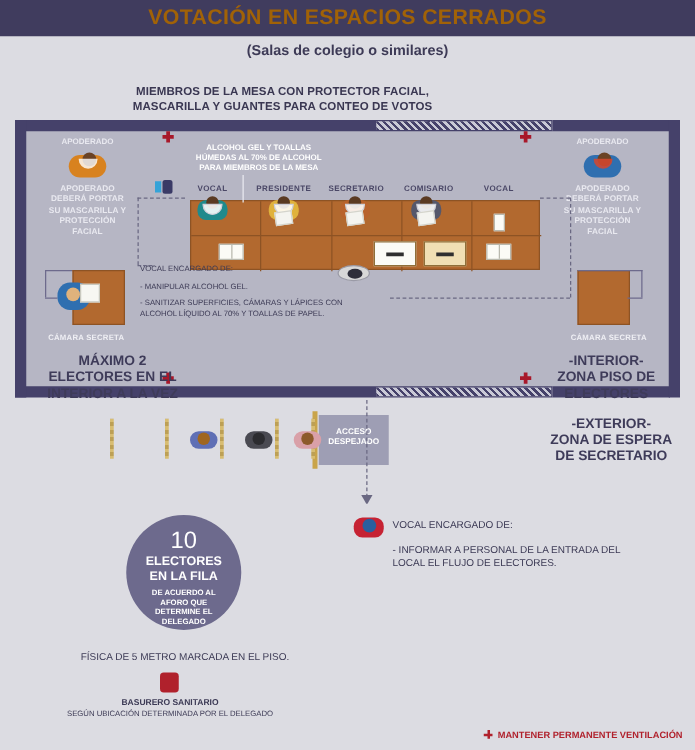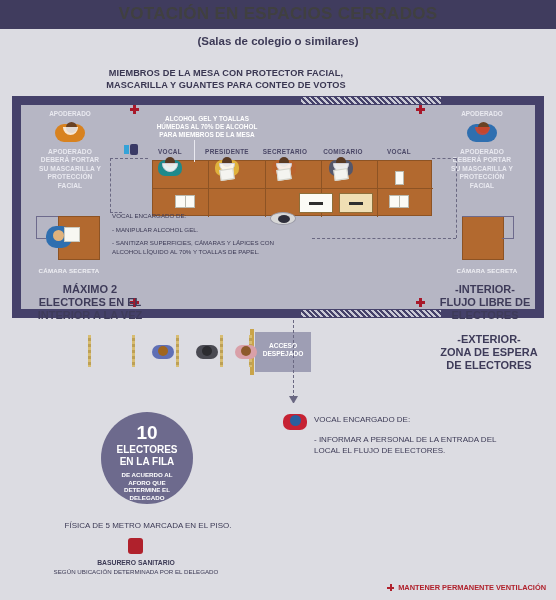--- a/index.html
+++ b/index.html
@@ -10,21 +10,21 @@
     background:#dcdce2;
   }
 
   
   #header-bar{
     position:absolute; left:0; top:0; width:556px; height:29px;
     background:#403c5e;
   }
   #header-title{
     position:absolute; left:0; top:4px; width:556px; text-align:center;
-    color:#404040; font-size:17px; font-weight:bold; letter-spacing:.3px;
+    color:#a16207; font-size:17px; font-weight:bold; letter-spacing:.3px;
   }
   #header-sub{
     position:absolute; left:0; top:35px; width:556px; text-align:center;
     color:#3d3a56; font-size:11.5px; font-weight:bold;
   }
   #mesa-note{
     position:absolute; left:0; top:68px; width:452px; text-align:center;
     color:#3a3752; font-size:9.2px; font-weight:bold; line-height:11.5px;
     letter-spacing:.1px;
   }
@@ -157,21 +157,21 @@
   .qpost{
     position:absolute; width:3px; height:32px;
     background:repeating-linear-gradient(180deg,#d8bd72 0 3px,#bda055 3px 6px);
   }
 
   
   #queue-circle{
     position:absolute; left:101px; top:412px; width:92px; height:92px;
     border-radius:50%; background:#6d6a8d; color:#fff; text-align:center;
   }
-  #q-num{ position:absolute; left:0; top:10px; width:92px; font-size:19px; font-weight:bold; }
+  #q-num{ position:absolute; left:0; top:10px; width:92px; font-size:19px; font-weight:normal; }
   #q-l1 { position:absolute; left:0; top:32px; width:92px; font-size:10px; font-weight:bold; }
   #q-l2 { position:absolute; left:0; top:44px; width:92px; font-size:10px; font-weight:bold; }
   #q-sub{ position:absolute; left:6px; top:59px; width:80px; font-size:6.2px; font-weight:bold; line-height:7.6px; }
 
   #queue-note{
     position:absolute; left:28px; top:509px; width:240px; text-align:center;
     color:#3c3a55; font-size:8px; line-height:11px;
   }
 
   
@@ -375,27 +375,27 @@
 </div>
 <div class="dash dash-v" style="position:absolute;left:194px;top:140px;height:22px;border-left:1px solid #e9e9f0;"></div>
 
 <div class="big-note" style="left:10px;top:283px;width:160px;">
   <span>MÁXIMO 2</span><br>
   <span>ELECTORES EN EL</span><br>
   <span>INTERIOR A LA VEZ</span>
 </div>
 <div class="big-note" style="left:418px;top:283px;width:134px;">
   <span>-INTERIOR-</span><br>
-  <span>FLUJO  LIBRE DE</span><br>
+  <span>ZONA  PISO DE</span><br>
   <span>ELECTORES</span>
 </div>
 <div class="big-note" style="left:422px;top:333px;width:134px;">
   <span>-EXTERIOR-</span><br>
   <span>ZONA  DE ESPERA</span><br>
-  <span>DE ELECTORES</span>
+  <span>DE SECRETARIO</span>
 </div>
 
 <div id="acceso-panel"></div>
 <div id="acceso-door"></div>
 <div id="acceso-label">
   <span>ACCESO</span><br>
   <span>DESPEJADO</span>
 </div>
 
 <div class="qpost" style="left:88px;top:335px;"></div>

